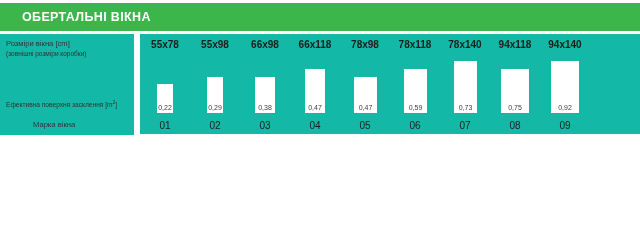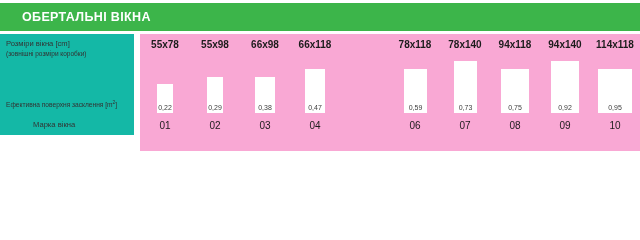--- a/index.html
+++ b/index.html
@@ -52,22 +52,22 @@
 
   .lbl-main { font-size: 7.6px; line-height: 10px; white-space: nowrap; }
   .lbl-sub  { font-size: 6.5px; line-height: 9px; white-space: nowrap; }
   .lbl-glass{ font-size: 6.6px; line-height: 9px; white-space: nowrap; }
   .lbl-mark { font-size: 7.6px; line-height: 10px; white-space: nowrap; }
   .sup { font-size: 5px; vertical-align: super; }
 
   
   .data-panel {
     position: absolute; left: 140px; top: 0;
-    width: 500px; height: 117px;
-    background: #f9a8d4;
+    width: 500px; height: 100px;
+    background: #14b8a6;
   }
   .col {
     position: absolute; top: 0;
     height: 101px;
   }
   .col-head {
     position: absolute; top: 0; left: 0; right: 0;
     height: 21px;
     display: flex; align-items: center; justify-content: center;
     font-size: 10px; font-weight: bold; color: #1c1c1c;
@@ -153,20 +153,29 @@
         </div>
         <div class="col" style="left: 150px; width: 50px;">
           <div class="col-head">66x118</div>
           <div class="win-zone">
             <div class="win-rect" style="height: 44px; width: 20px; left: 15px;">
               <span class="win-val">0,47</span>
             </div>
           </div>
           <div class="col-mark">04</div>
         </div>
+        <div class="col" style="left: 200px; width: 50px;">
+          <div class="col-head">78x98</div>
+          <div class="win-zone">
+            <div class="win-rect" style="height: 36px; width: 23px; left: 14px;">
+              <span class="win-val">0,47</span>
+            </div>
+          </div>
+          <div class="col-mark">05</div>
+        </div>
         <div class="col" style="left: 250px; width: 50px;">
           <div class="col-head">78x118</div>
           <div class="win-zone">
             <div class="win-rect" style="height: 44px; width: 23px; left: 14px;">
               <span class="win-val">0,59</span>
             </div>
           </div>
           <div class="col-mark">06</div>
         </div>
         <div class="col" style="left: 300px; width: 50px;">
@@ -189,25 +198,16 @@
         </div>
         <div class="col" style="left: 400px; width: 50px;">
           <div class="col-head">94x140</div>
           <div class="win-zone">
             <div class="win-rect" style="height: 52px; width: 28px; left: 11px;">
               <span class="win-val">0,92</span>
             </div>
           </div>
           <div class="col-mark">09</div>
         </div>
-        <div class="col" style="left: 450px; width: 50px;">
-          <div class="col-head">114x118</div>
-          <div class="win-zone">
-            <div class="win-rect" style="height: 44px; width: 34px; left: 8px;">
-              <span class="win-val">0,95</span>
-            </div>
-          </div>
-          <div class="col-mark">10</div>
-        </div>
       </div>
 
   </div>
 </div>
 
 </body></html>

